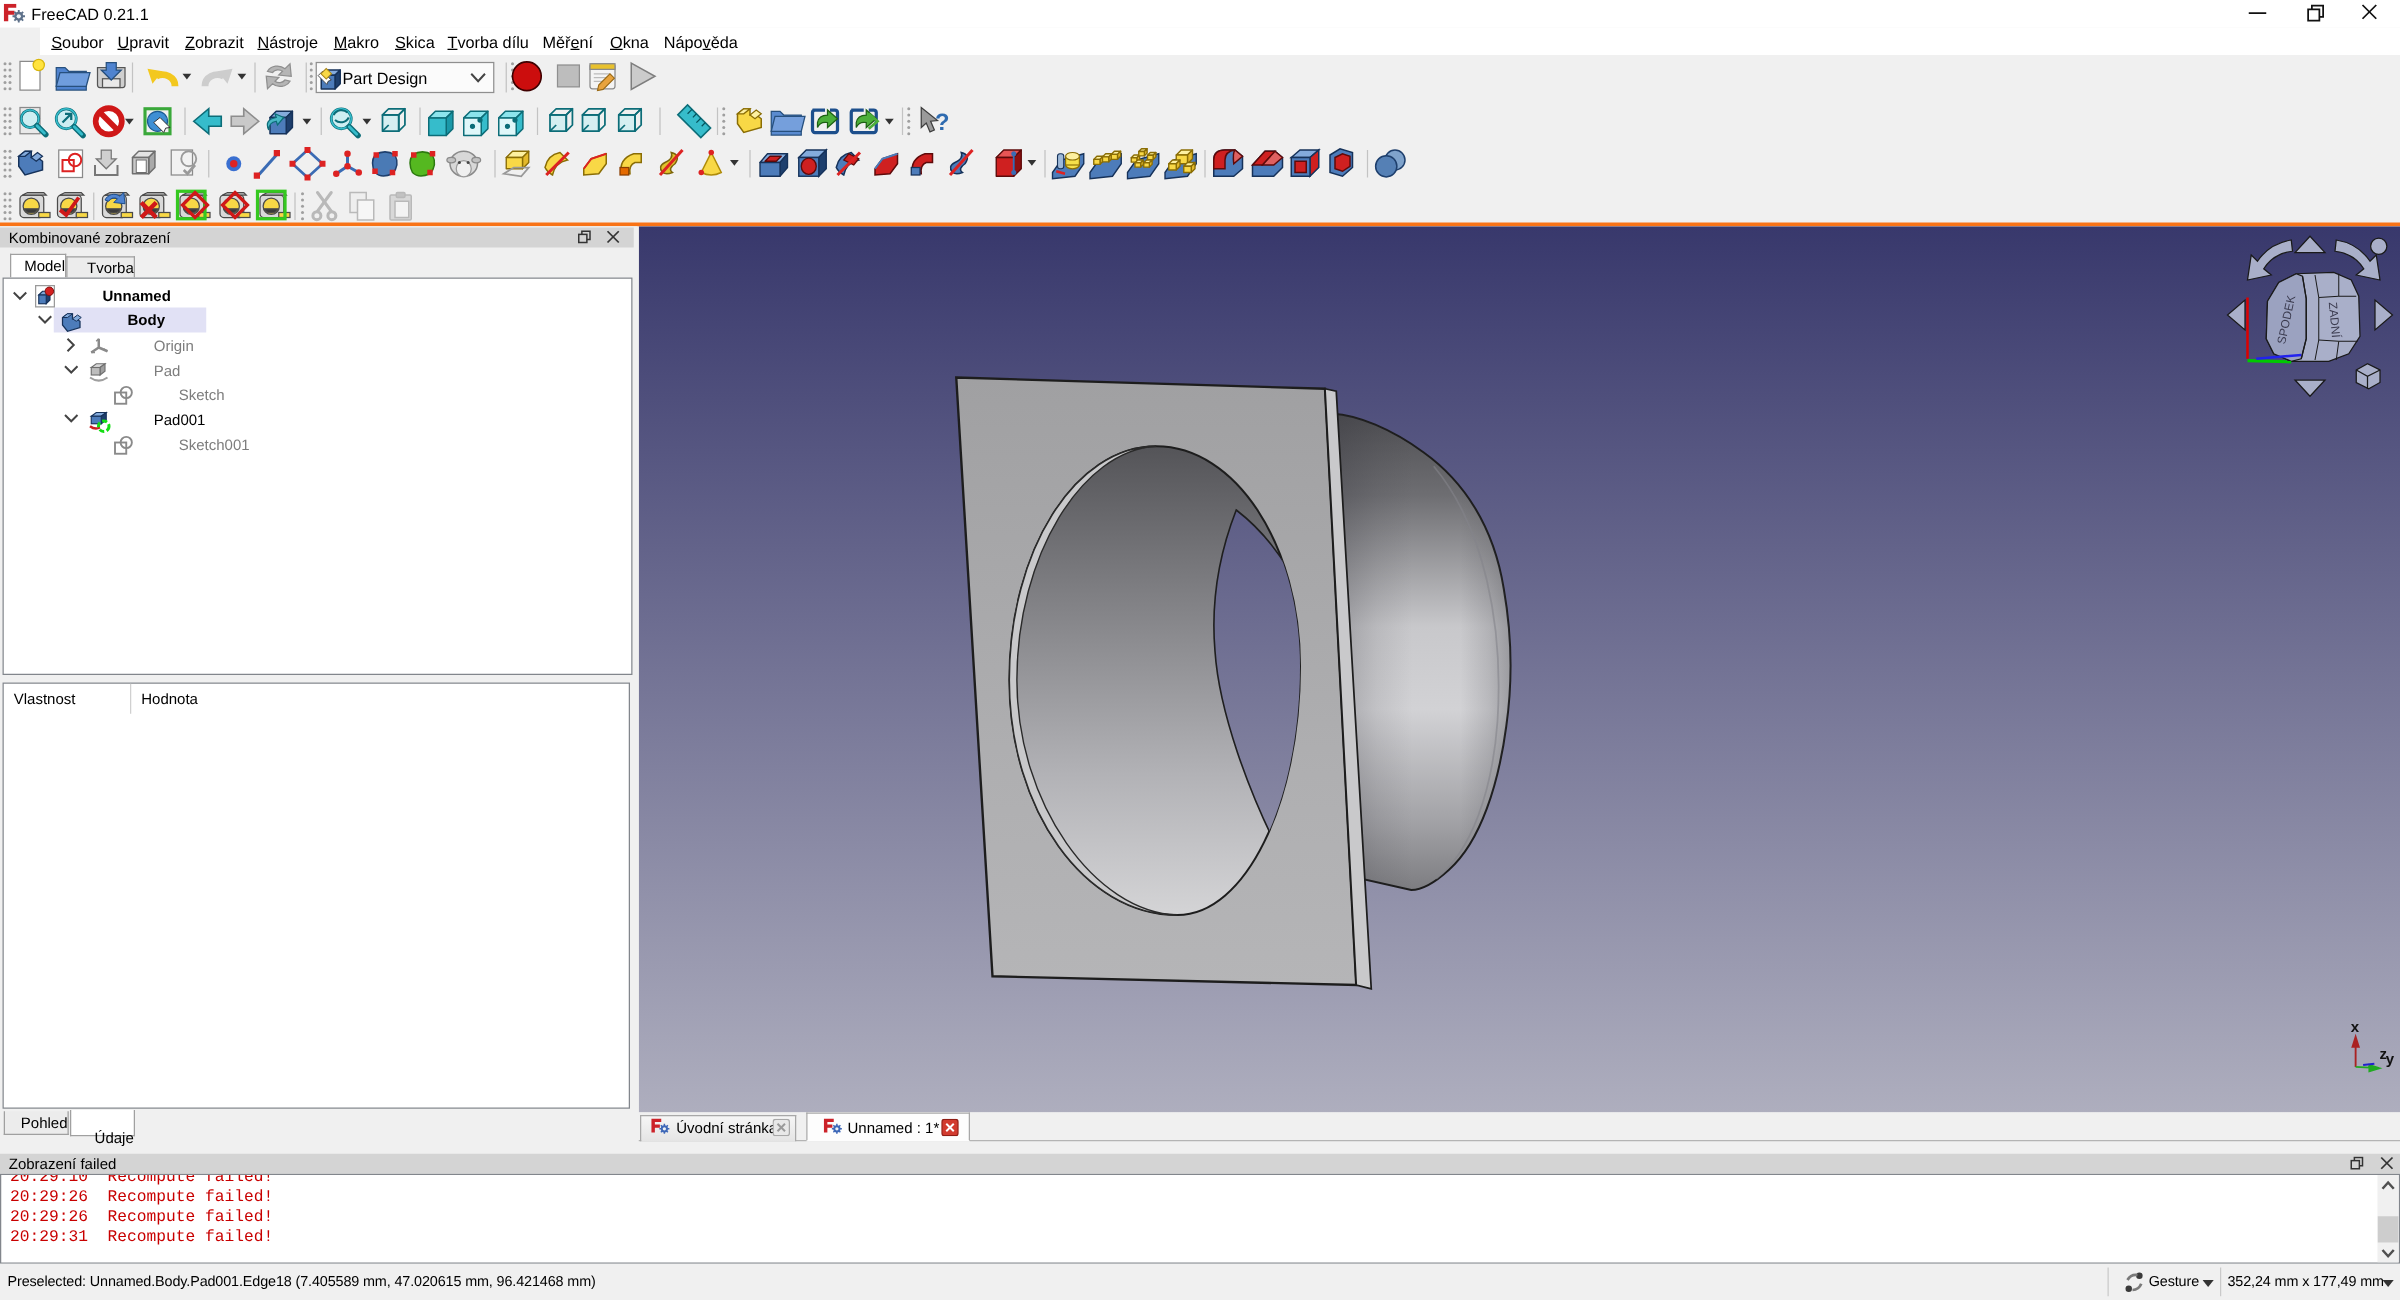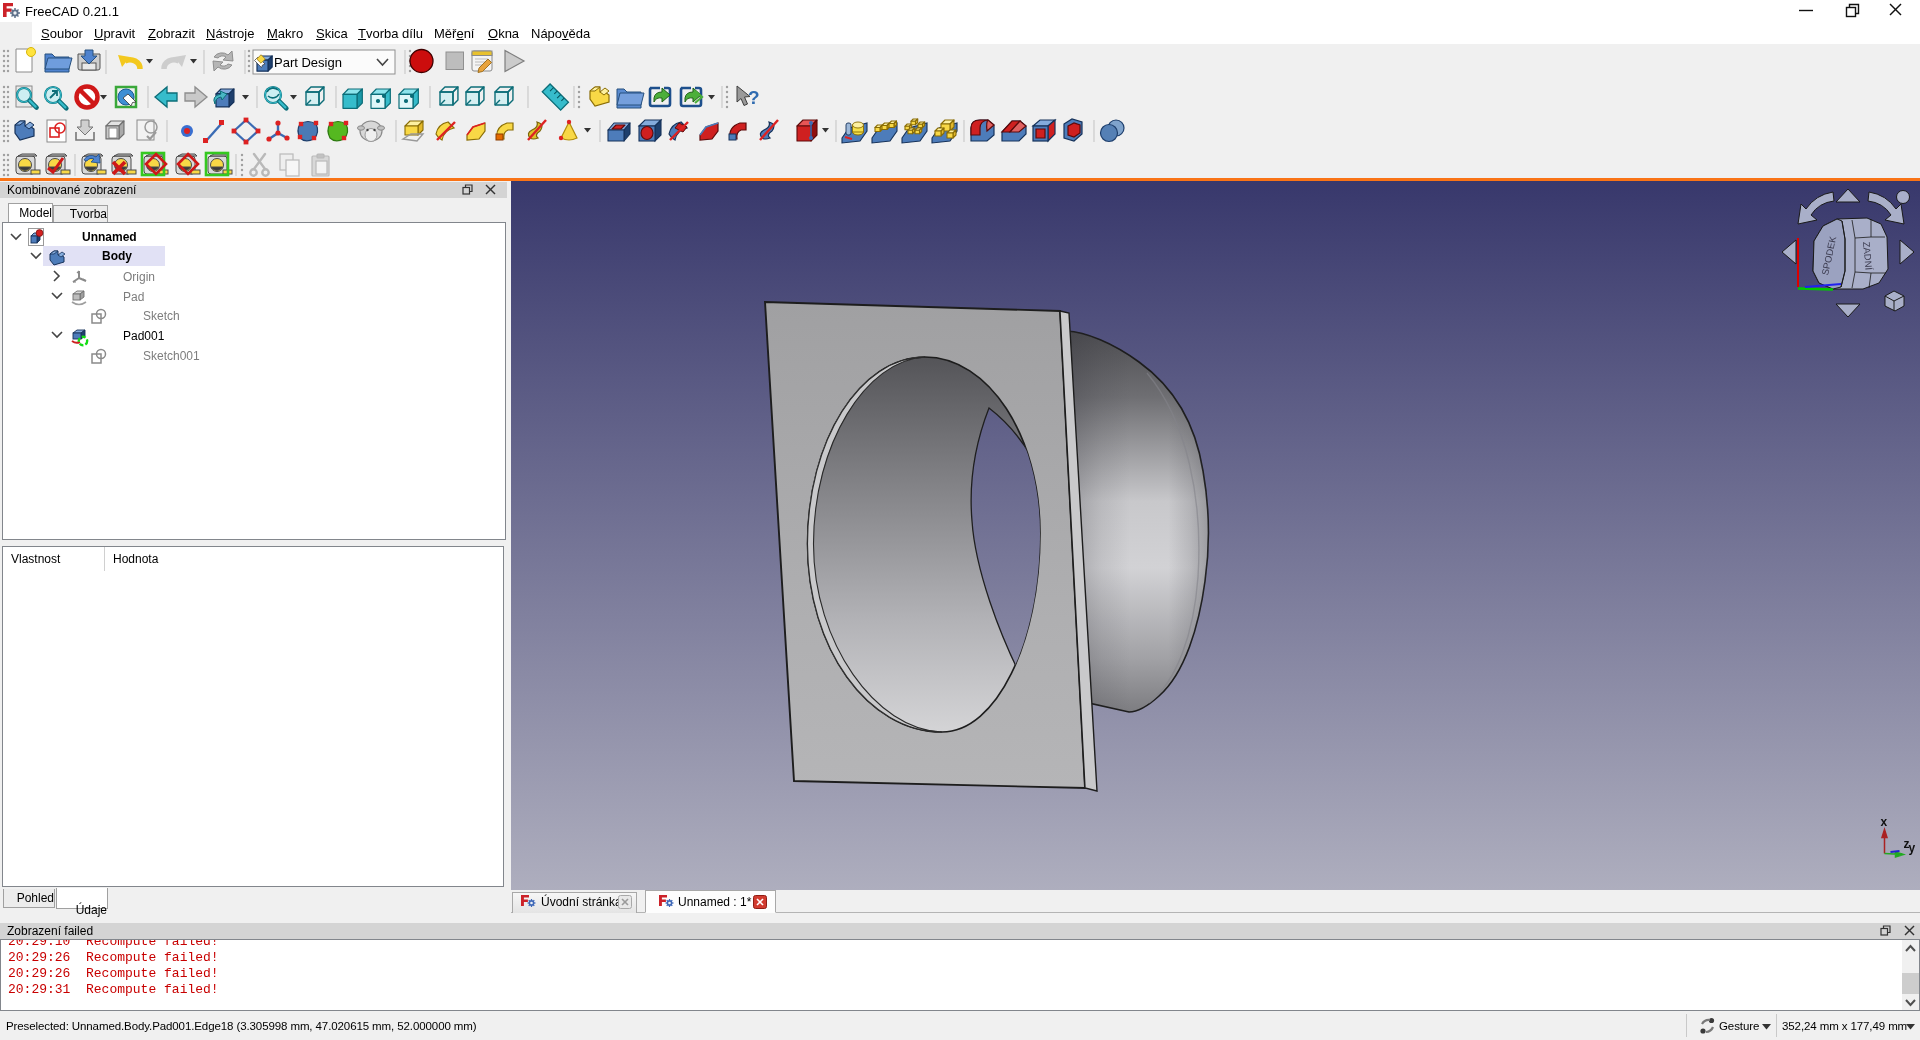--- a/index.html
+++ b/index.html
@@ -783,21 +783,21 @@
     <div class="rline" style="top:42px;">20:29:31  Recompute failed!</div>
     <div class="abs" style="left:1901px;top:0;width:17px;height:70px;background:#f0f0f0;">
       <svg width="17" height="70">
         <path d="M4,11 l4.5,-5 l4.5,5" fill="none" stroke="#505050" stroke-width="2"></path>
         <rect x="0" y="33" width="17" height="21" fill="#cdcdcd"></rect>
         <path d="M4,60 l4.5,5 l4.5,-5" fill="none" stroke="#505050" stroke-width="2"></path>
       </svg>
     </div>
   </div>
   <div id="statusbar" class="abs">
-    <span style="position:absolute;left:6px;top:9px;">Preselected: Unnamed.Body.Pad001.Edge18 (3.305998 mm, 47.020615 mm, 52.000000 mm)</span>
+    <span style="position:absolute;left:6px;top:9px;">Preselected: Unnamed.Body.Pad001.Edge18 (7.405589 mm, 47.020615 mm, 96.421468 mm)</span>
     <div style="position:absolute;left:1686px;top:3px;width:1px;height:23px;background:#c9c9c9;"></div>
     <div style="position:absolute;left:1776px;top:3px;width:1px;height:23px;background:#c9c9c9;"></div>
     <svg style="position:absolute;left:1698px;top:5px" width="20" height="20">
       <circle cx="13.5" cy="4.5" r="2.6" fill="#3a3a3a"></circle>
       <circle cx="5" cy="15" r="2.6" fill="#3a3a3a"></circle>
       <path d="M4,8 a8,8 0 0 1 8,-4 M15,11 a8,8 0 0 1 -7,5" fill="none" stroke="#7a7a7a" stroke-width="2.2"></path>
     </svg>
     <span style="position:absolute;left:1719px;top:9px;">Gesture</span>
     <svg style="position:absolute;left:1762px;top:13px" width="10" height="7">
         <path d="M0,0 l9,0 l-4.5,5.5 z" fill="#333"></path>

